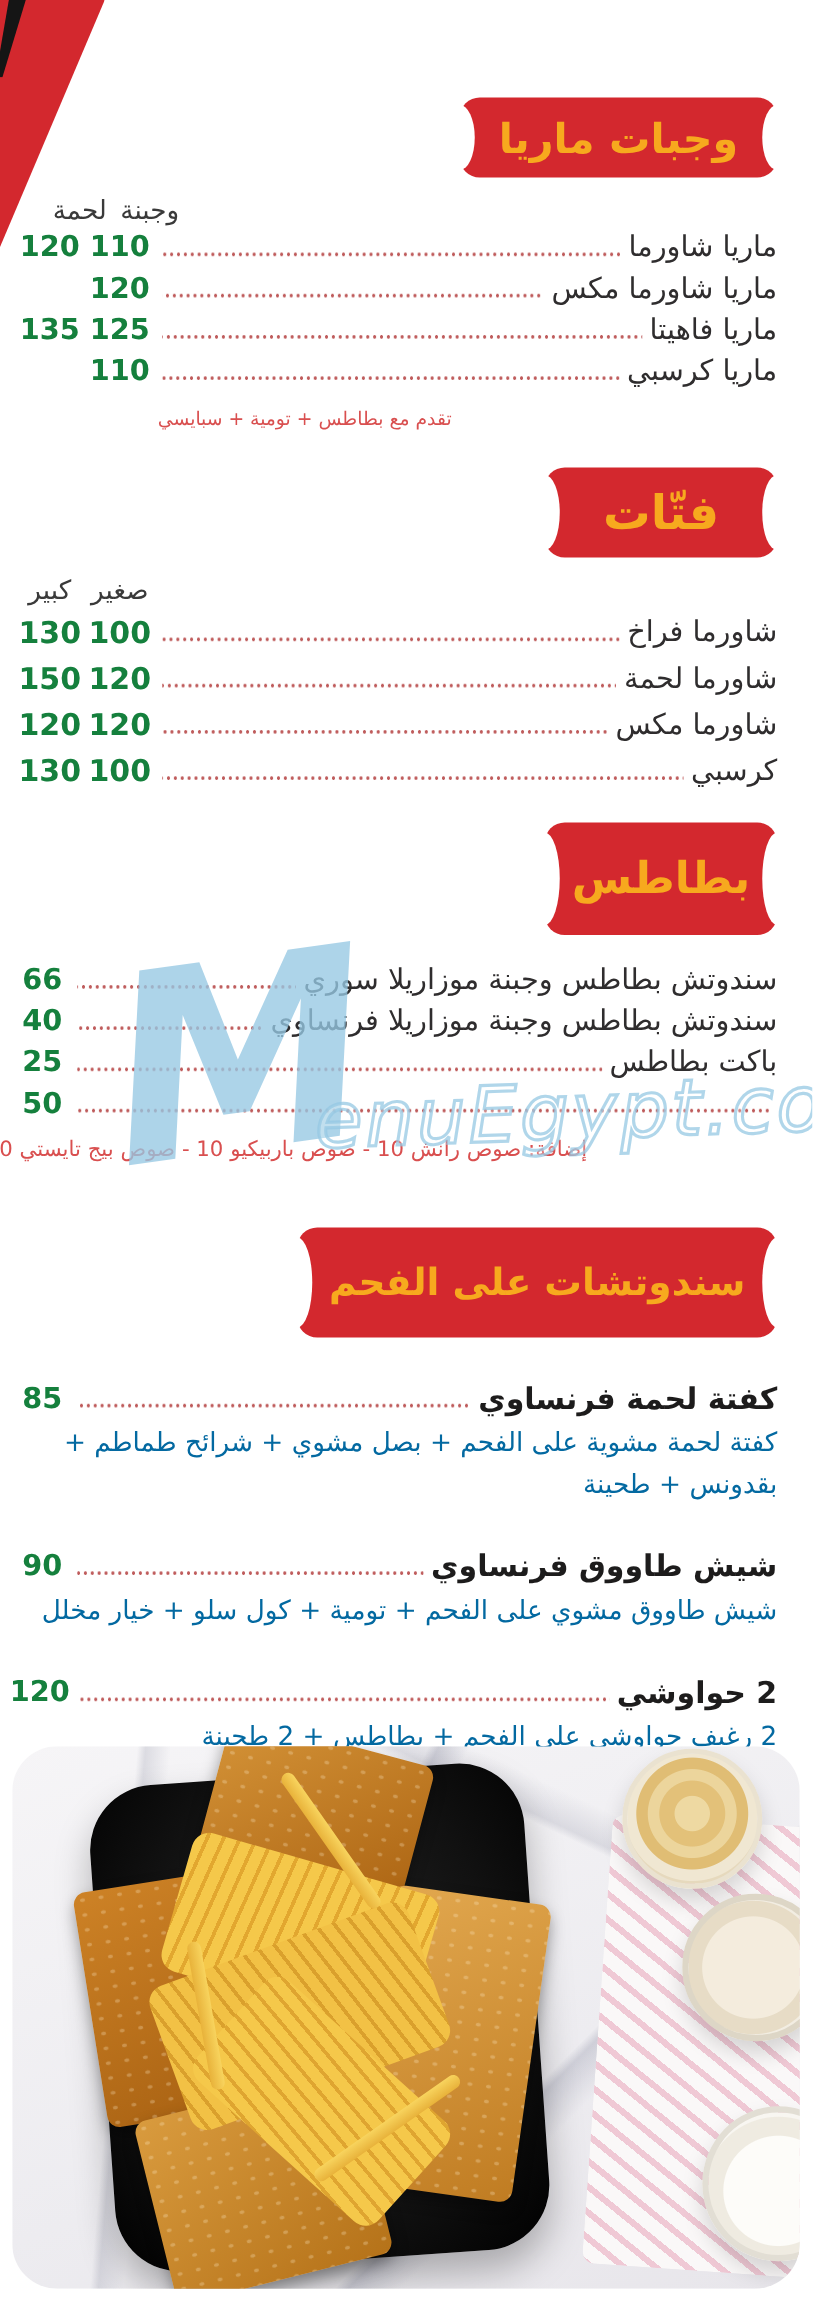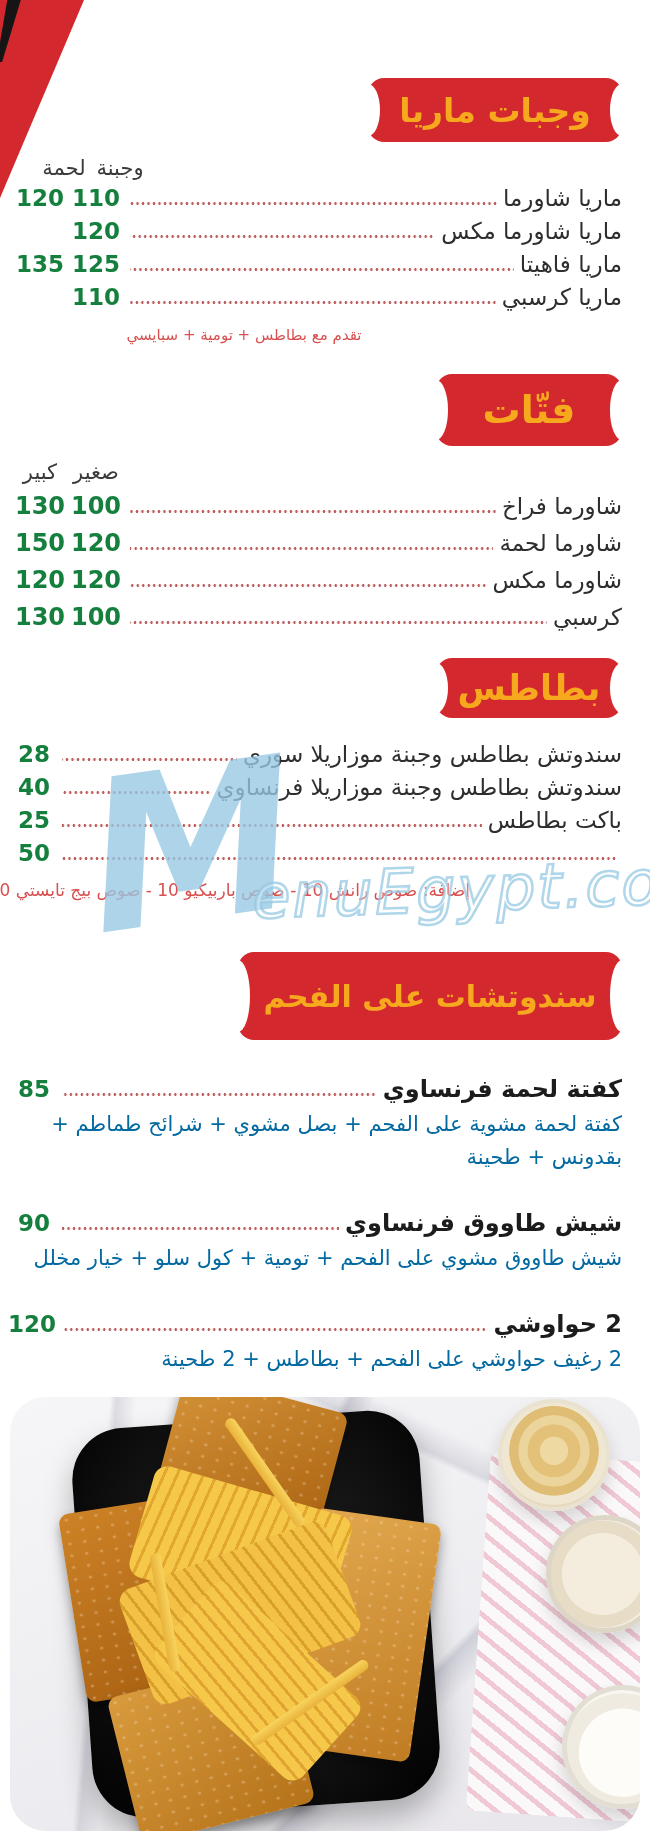--- a/index.html
+++ b/index.html
@@ -15,21 +15,21 @@
   
   .badge{position:relative;background:#d3282e;color:#f7a91e;font-weight:bold;text-align:center;
          border-radius:16px;margin-left:auto;margin-right:28px;display:flex;align-items:center;
          justify-content:center;}
   .badge::before,.badge::after{content:"";position:absolute;top:9%;bottom:9%;width:24px;
          background:#fff;border-radius:50%;}
   .badge::before{right:-12px}
   .badge::after{left:-12px}
   .badge1{width:254px;height:64px;font-size:33px;margin-top:78px;}
   .badge2{width:186px;height:72px;font-size:38px;margin-top:30px;}
-  .badge3{width:186px;height:60px;font-size:35px;margin-top:26px;}
+  .badge3{width:186px;height:90px;font-size:35px;margin-top:26px;}
   .badge4{width:384px;height:88px;font-size:30px;margin-top:52px;}
 
   
   .cols-header{display:flex;align-items:center;padding:0 28px 0 12px;margin-top:14px;
                font-size:21px;color:#3a3a3a;}
   .cols-header .grow{flex:1}
   .col-label{width:56px;text-align:center;}
   .shift-right{transform:translateX(24px);}
 
   
@@ -178,21 +178,21 @@
     <span class="price">130</span>
   </div>
 
   <div class="badge badge3">
     <span>بطاطس</span>
   </div>
   <div style="height:18px"></div>
   <div class="row row-1p">
     <span class="item-name">سندوتش بطاطس وجبنة موزاريلا سوري</span>
     <span class="leader"></span>
-    <span class="price">28</span>
+    <span class="price">66</span>
   </div>
   <div class="row row-1p">
     <span class="item-name">سندوتش بطاطس وجبنة موزاريلا فرنساوي</span>
     <span class="leader"></span>
     <span class="price">40</span>
   </div>
   <div class="row row-1p">
     <span class="item-name">باكت بطاطس</span>
     <span class="leader"></span>
     <span class="price">25</span>

